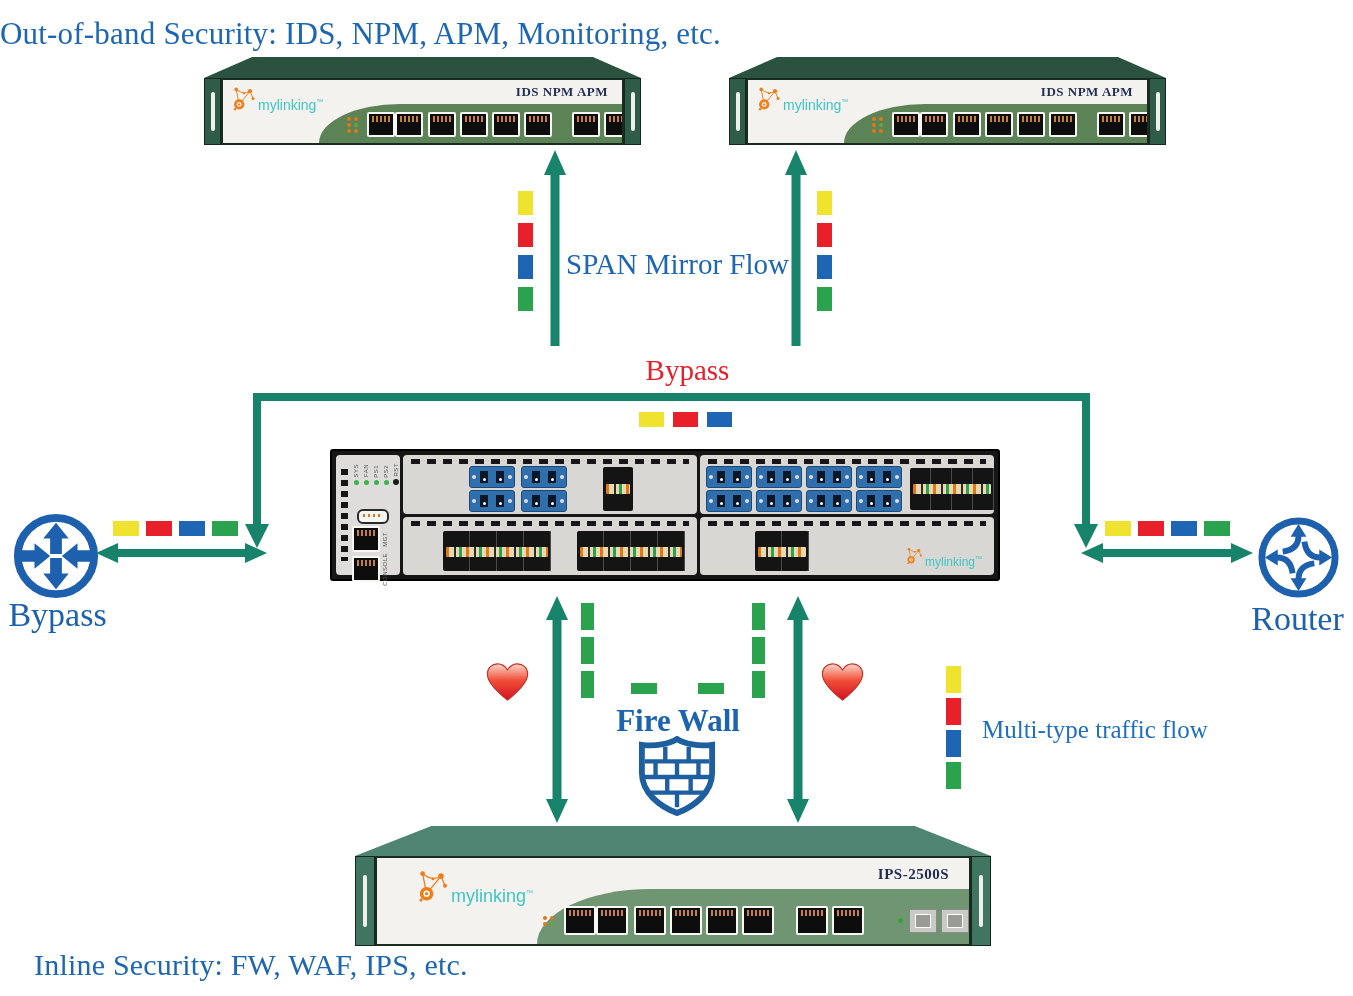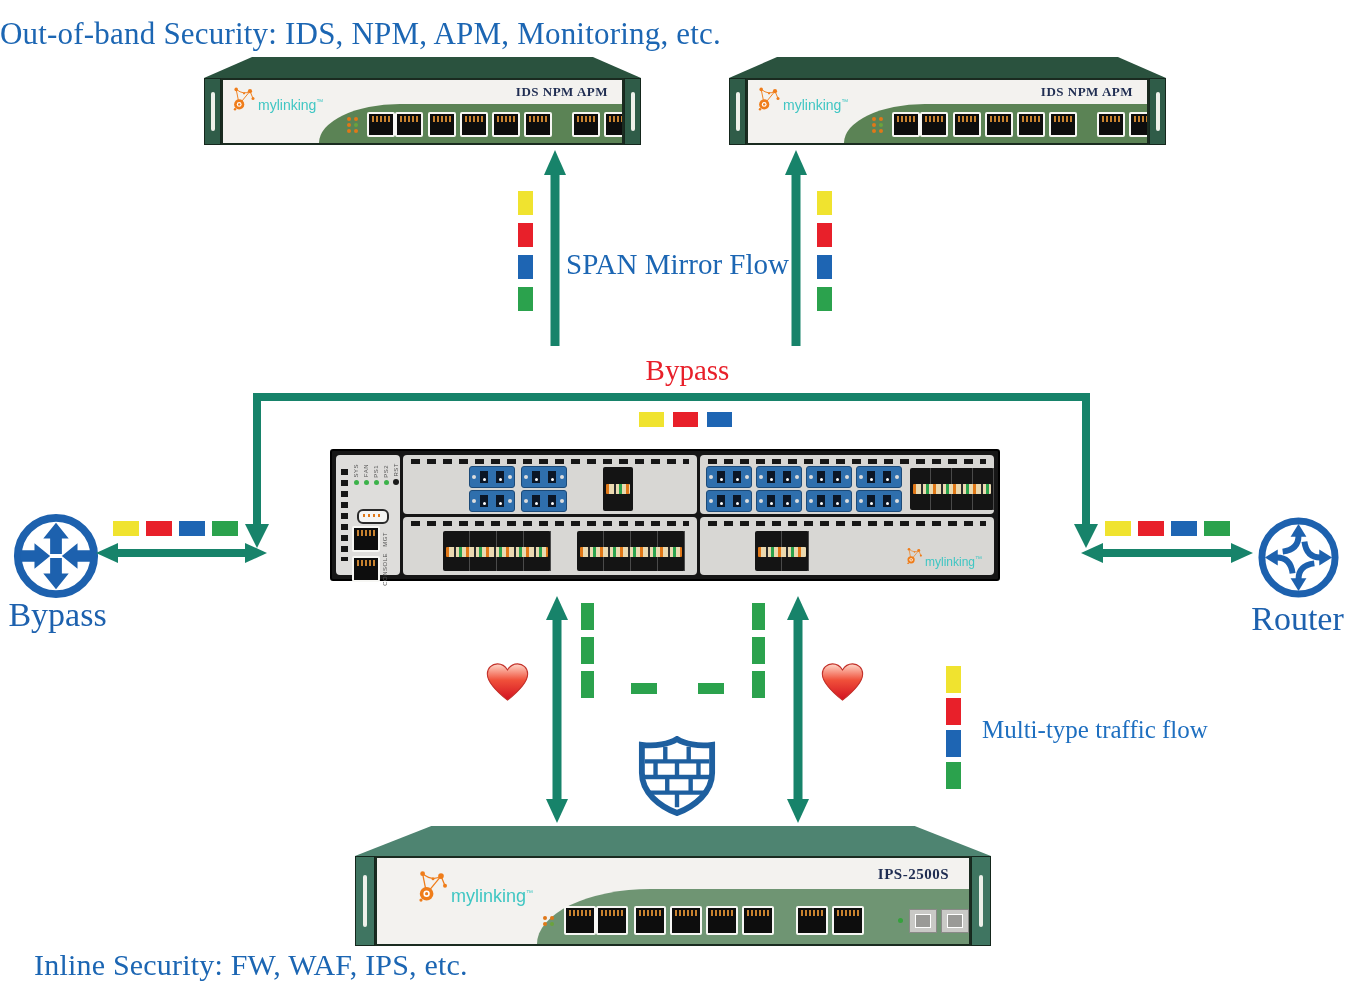--- a/index.html
+++ b/index.html
@@ -532,20 +532,21 @@
     <defs>
         <linearGradient id="hg2" x1="0" y1="0" x2="0" y2="1">
       <stop offset="0" stop-color="#ffd7c9"></stop>
           <stop offset="0.45" stop-color="#f0503a"></stop>
           <stop offset="1" stop-color="#d21120"></stop>
     </linearGradient>
       </defs>
     <path d="M16 28 C6 20 1 14 1 8.5 C1 4 4.5 1 8.5 1 C12 1 14.5 3 16 5.5 C17.5 3 20 1 23.5 1 C27.5 1 31 4 31 8.5 C31 14 26 20 16 28 Z" fill="url(#hg2)" stroke="#c2312a" stroke-width="0.8"></path>
   </svg>
 
+  <div class="abs lbl-fw" style="left:593px;top:703px;">Fire Wall</div>
   <svg class="abs" style="left:636px;top:736px;" width="82" height="80" viewBox="0 0 84 82">
     <path d="M42 3 C34 8 20 11 6 9 L6 38 C6 58 24 72 42 79 C60 72 78 58 78 38 L78 9 C64 11 50 8 42 3 Z" fill="#fff" stroke="#1e5f9f" stroke-width="6"></path>
     <g stroke="#1e5f9f" stroke-width="4.5" fill="none">
       <path d="M9 26 H75"></path>
         <path d="M7 42 H77"></path>
         <path d="M12 58 H72"></path>
       <path d="M30 11 V26"></path>
         <path d="M54 11 V26"></path>
       <path d="M20 26 V42"></path>
         <path d="M42 26 V42"></path>

